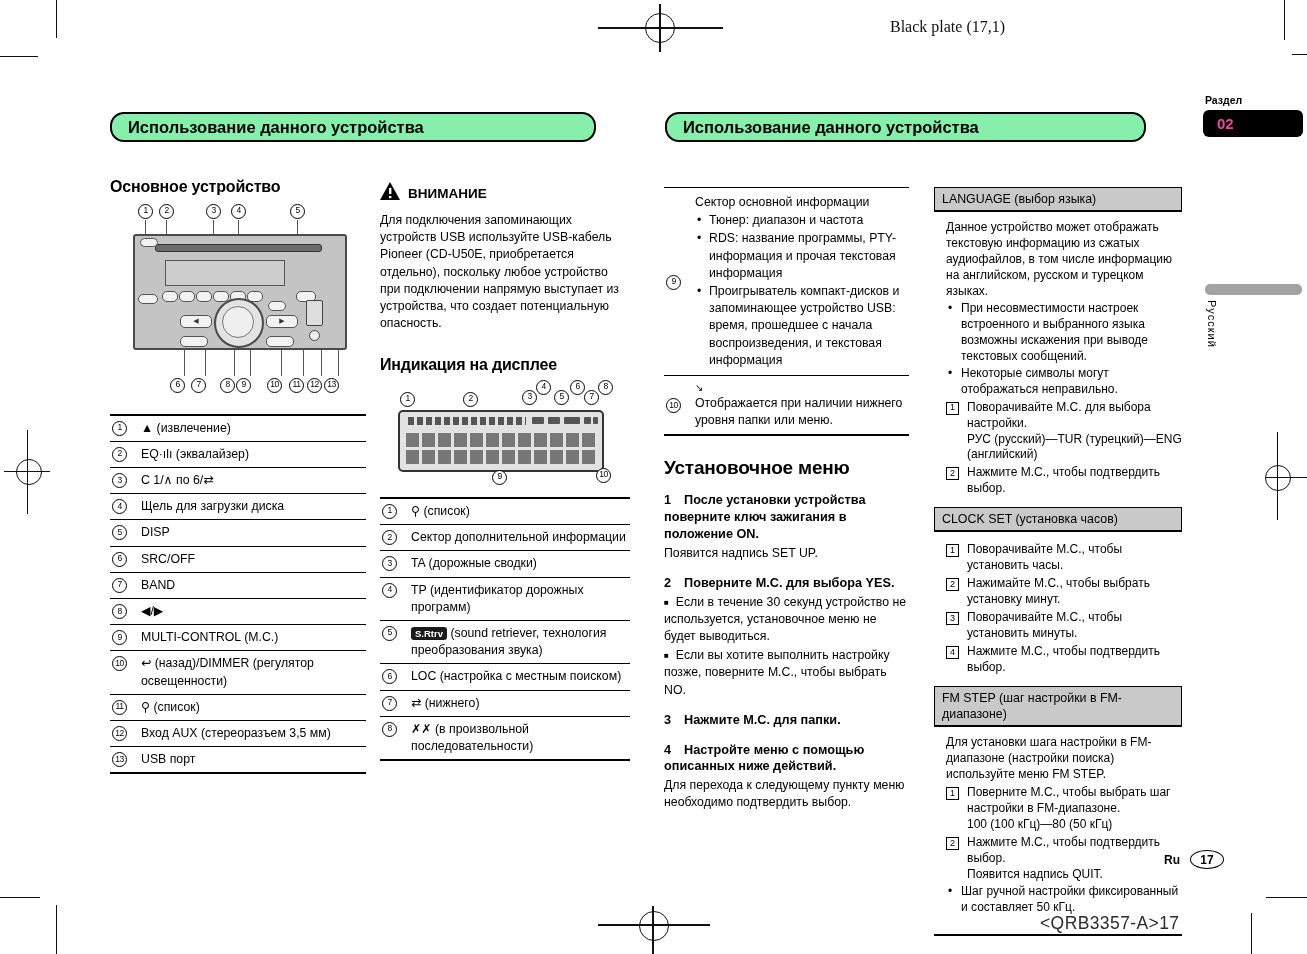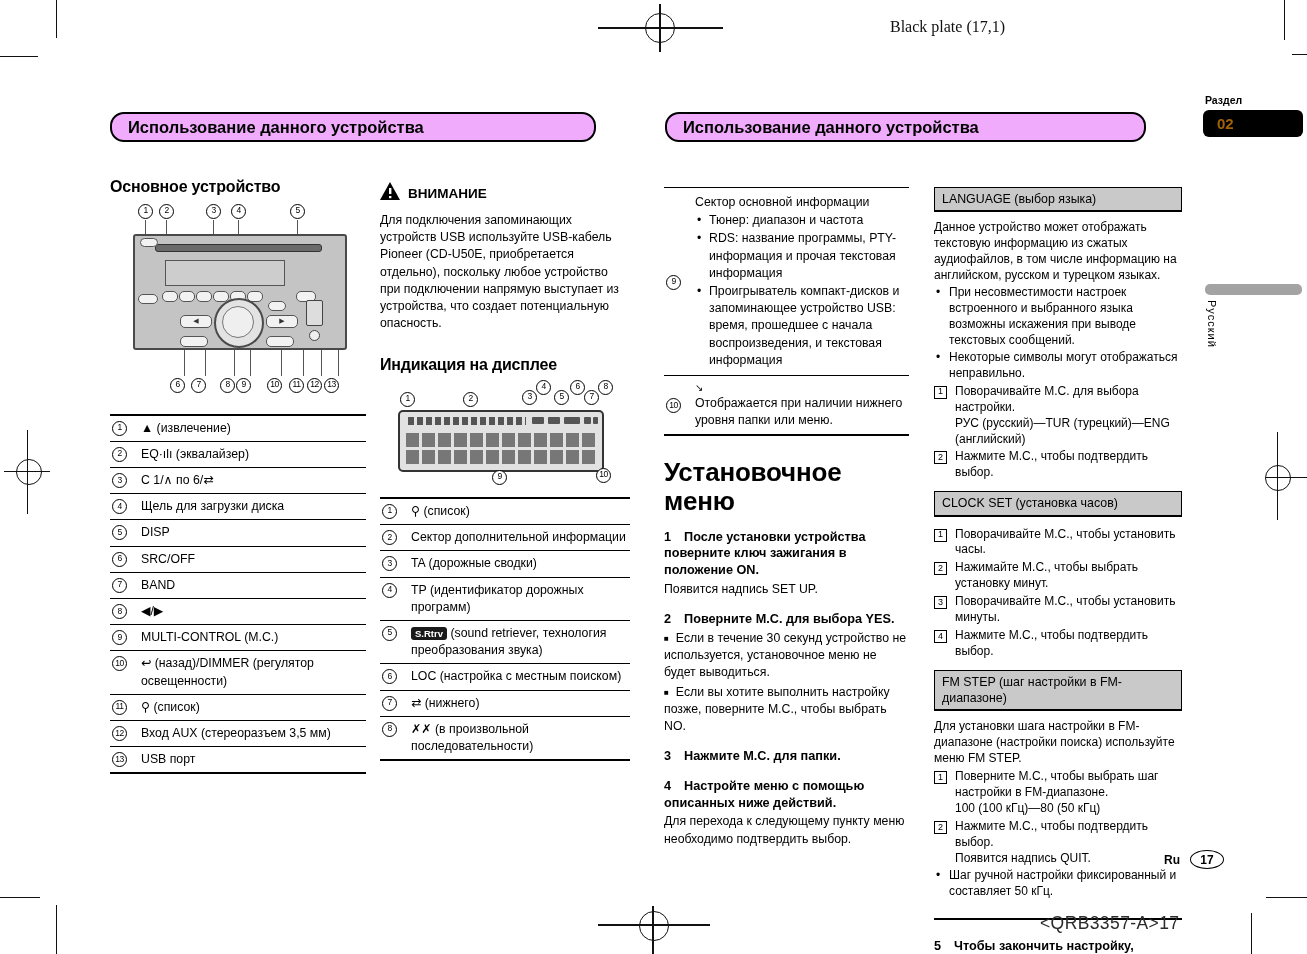--- a/index.html
+++ b/index.html
@@ -7,27 +7,27 @@
         font-family:"Liberation Sans","DejaVu Sans",sans-serif;color:#000;}
   
   .cm{position:absolute;background:#111;}
   .reg{position:absolute;border:1.5px solid #111;border-radius:50%;background:transparent;}
   
   .plate-note{position:absolute;left:890px;top:18px;font-family:"Liberation Serif","DejaVu Serif",serif;
               font-size:16px;color:#111;}
   
   .section-label{position:absolute;left:1205px;top:94px;font-size:10.5px;font-weight:bold;}
   .section-badge{position:absolute;left:1203px;top:110px;width:100px;height:27px;background:#000;
-                 border-radius:6px;color:#a16207;font-weight:bold;font-size:15px;line-height:27px;
+                 border-radius:6px;color:#ec4899;font-weight:bold;font-size:15px;line-height:27px;
                  padding-left:14px;box-sizing:border-box;}
   .side-bar{position:absolute;left:1205px;top:284px;width:97px;height:11px;background:#a3a3a3;border-radius:5px;}
   .side-lang{position:absolute;left:1206px;top:300px;writing-mode:vertical-rl;font-size:11px;letter-spacing:1px;}
   
   .pill{position:absolute;top:112px;height:22px;border:2px solid #000;border-radius:14px;
-        padding:2px 16px;font-size:16.5px;font-weight:bold;line-height:22px;background:#f0abfc;box-sizing:content-box;}
+        padding:2px 16px;font-size:16.5px;font-weight:bold;line-height:22px;background:#86efac;box-sizing:content-box;}
   .pill-left{left:110px;width:450px;}
   .pill-right{left:665px;width:445px;}
   
   .col{position:absolute;font-size:12.3px;line-height:1.4;}
   h2.sec{font-size:16px;font-weight:bold;margin:0 0 6px 0;line-height:1.1;letter-spacing:-0.2px;}
   
   .cn{display:inline-flex;align-items:center;justify-content:center;width:15px;height:15px;
       border:1.2px solid #000;border-radius:50%;font-size:8.5px;font-weight:normal;flex:0 0 15px;
       letter-spacing:-0.5px;background:#fff;box-sizing:border-box;}
   .bn{display:inline-flex;align-items:center;justify-content:center;width:13px;height:13px;
@@ -65,21 +65,21 @@
   .warn-head{display:flex;align-items:center;gap:8px;font-weight:bold;font-size:13.5px;margin-bottom:6px;}
   
   .stitle{font-weight:bold;font-size:12.7px;margin-top:13px;line-height:1.32;}
   .stitle .stnum{margin-right:13px;}
   .sbody{margin-top:2px;}
   .snote{margin-top:2px;}
   .snote .sq{font-size:8px;vertical-align:1px;margin-right:7px;}
   
   .ghead{background:#c9c9c9;border:1px solid #000;border-bottom:2.5px solid #000;
          padding:3px 7px;font-size:12.4px;line-height:1.3;}
-  .gbody{padding:8px 0 10px 0;}
+  .gbody{padding:8px 0 10px 0;margin-left:12px;}
   .bstep{position:relative;padding-left:21px;margin-top:2px;}
   .bstep .bn{position:absolute;left:0;top:2px;}
   .bsub{padding-left:21px;}
   .gbul{position:relative;padding-left:15px;margin-top:1px;}
   .gbul::before{content:"\2022";position:absolute;left:2px;}
   .endrule{border-top:2px solid #000;margin-top:8px;}
   .fstep-title{font-weight:bold;font-size:12.7px;line-height:1.32;}
   .fstep-title .stnum{margin-right:13px;}
   
   .ibul{position:relative;padding-left:14px;margin-top:1px;}
@@ -333,21 +333,21 @@
       </div>
       <div class="irow" style="align-items:center;padding:5px 0;">
         <span class="cn">10</span>
         <span class="lbl">
           <div style="font-size:10px;">↘</div>
           <div>Отображается при наличии нижнего уровня папки или меню.</div>
         </span>
       </div>
     </div>
 
-    <h2 class="sec" style="margin-top:22px;font-size:26px;">Установочное меню</h2>
+    <h2 class="sec" style="margin-top:22px;font-size:19px;">Установочное меню</h2>
 
     <div>
       <div class="stitle"><span class="stnum">1</span><span>После установки устройства поверните ключ зажигания в положение ON.</span></div>
       <div class="sbody">Появится надпись <b>SET UP</b>.</div>
     </div>
     <div>
       <div class="stitle"><span class="stnum">2</span><span>Поверните M.C. для выбора YES.</span></div>
       <div class="snote"><span class="sq">■</span><span>Если в течение 30 секунд устройство не используется, установочное меню не будет выводиться.</span></div>
       <div class="snote"><span class="sq">■</span><span>Если вы хотите выполнить настройку позже, поверните <b>M.C.</b>, чтобы выбрать <b>NO</b>.</span></div>
     </div>

